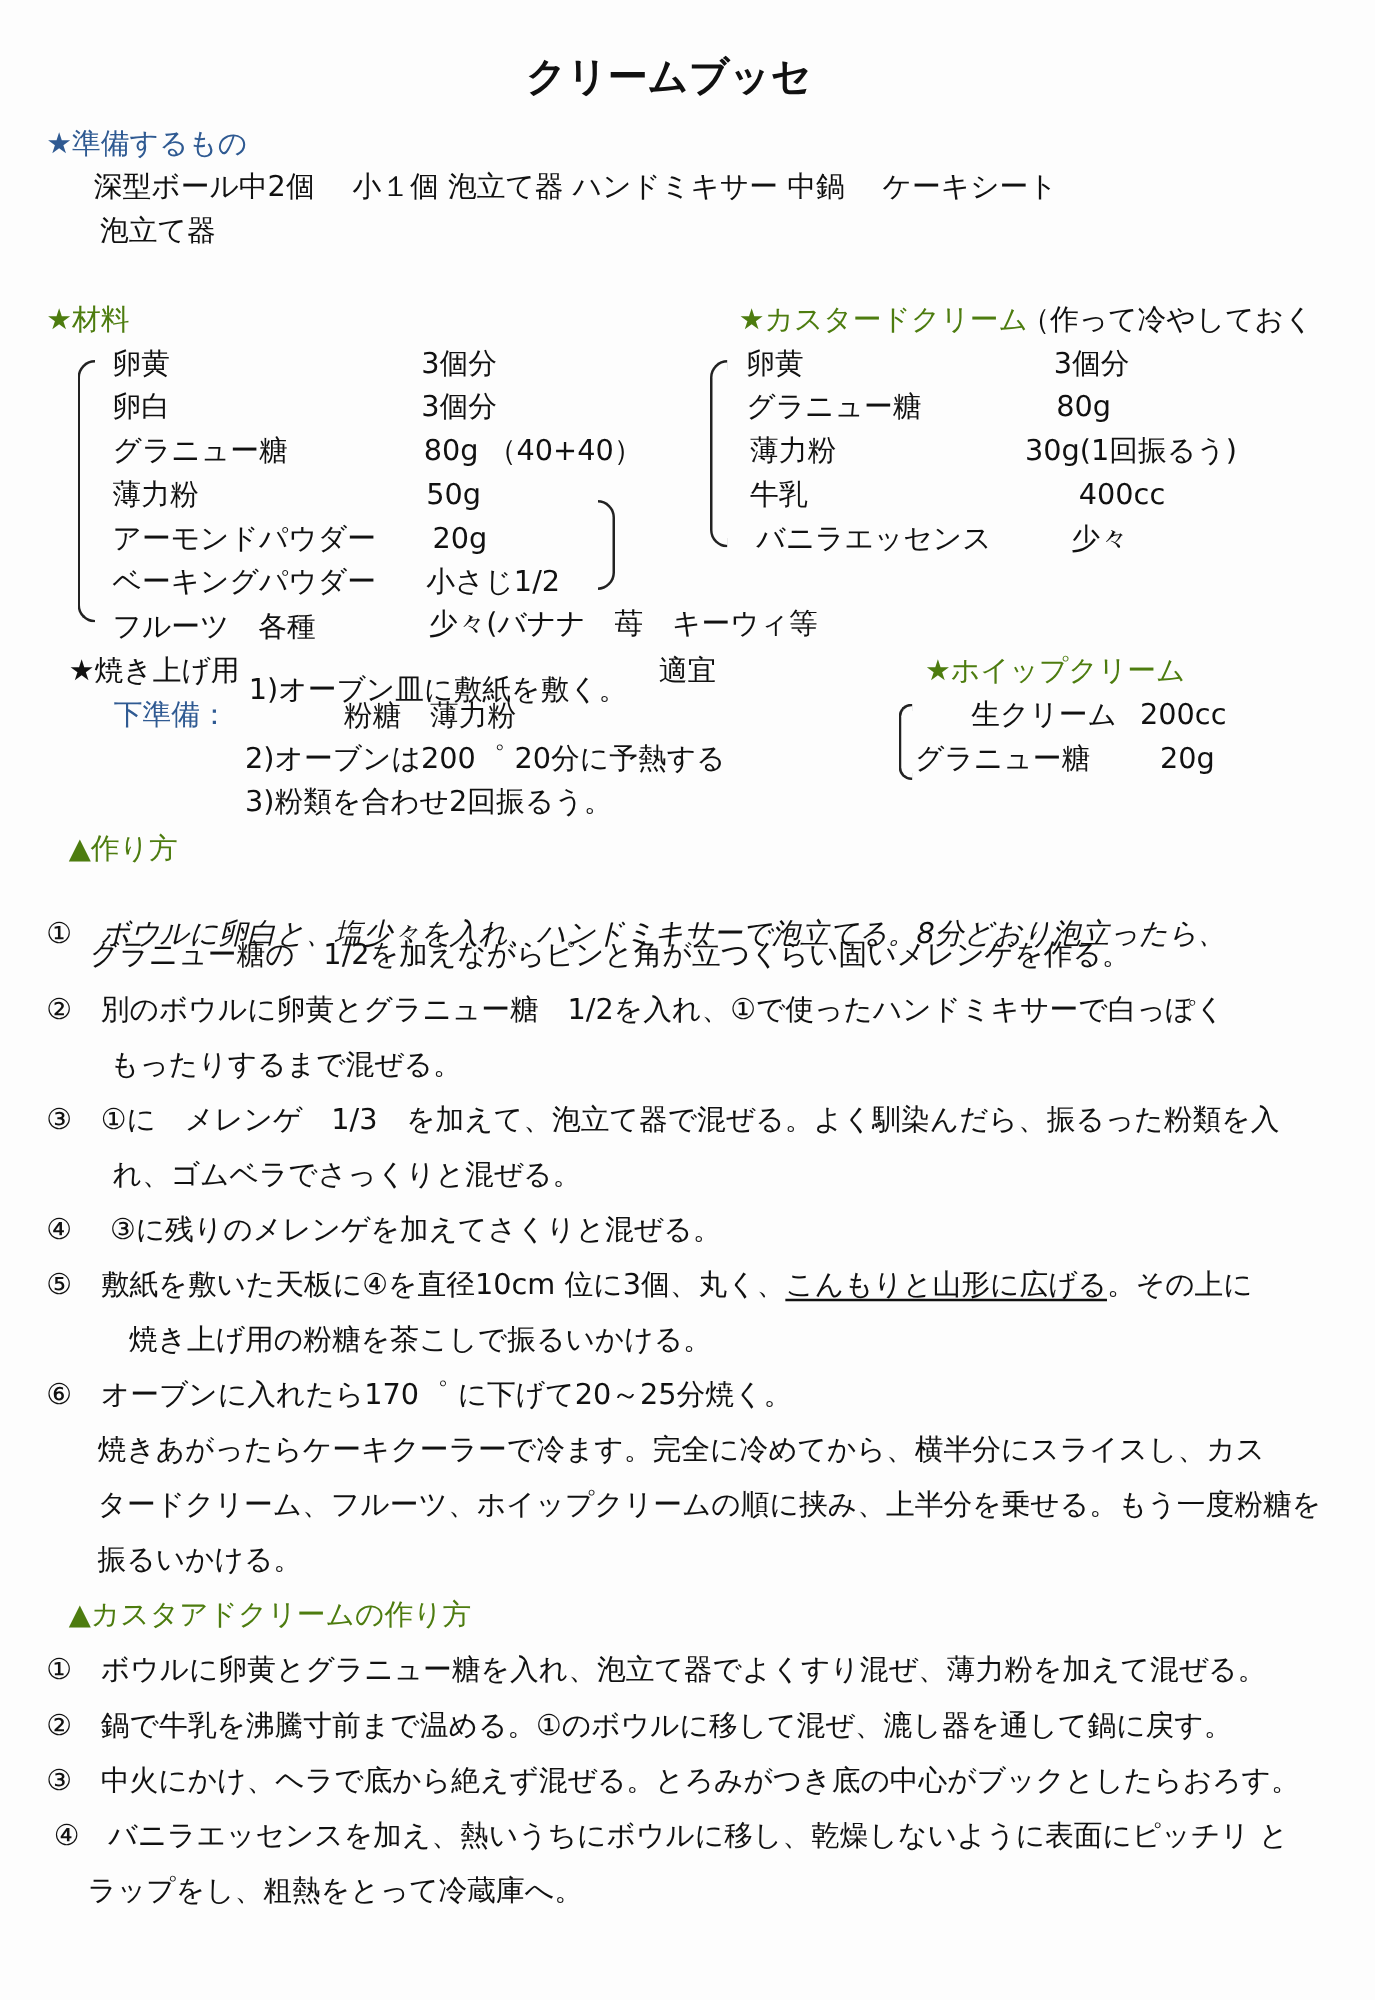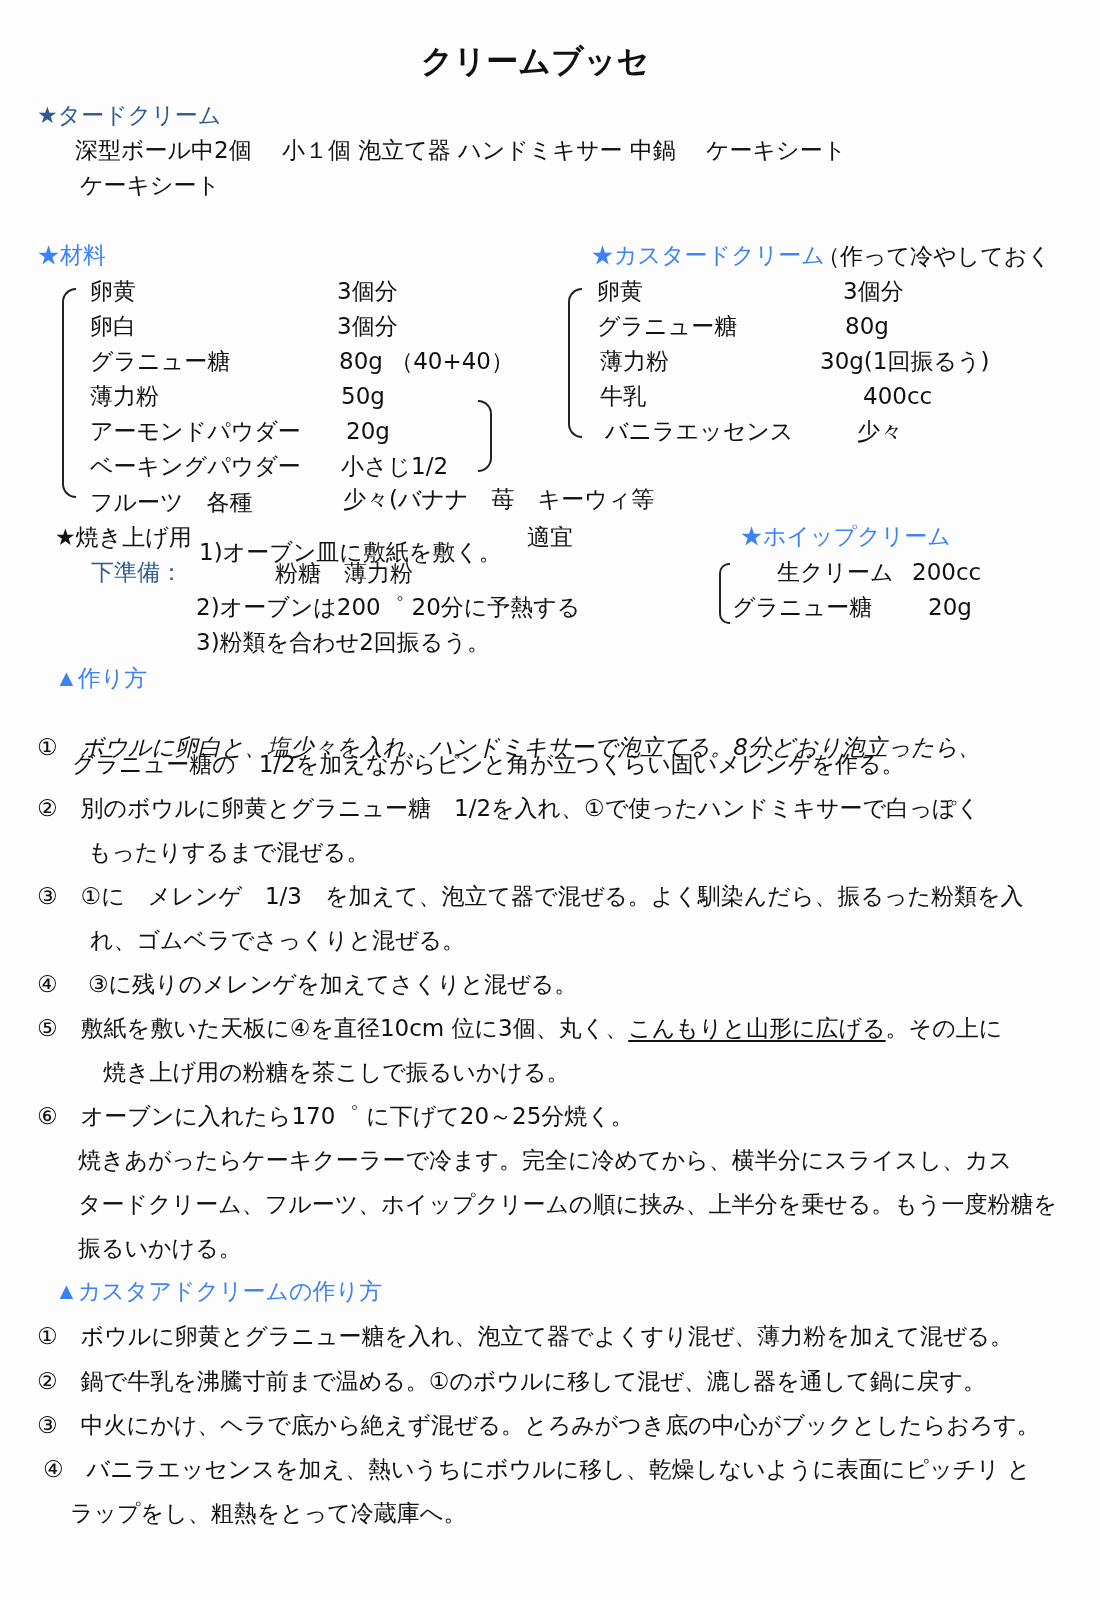--- a/index.html
+++ b/index.html
@@ -1,35 +1,35 @@
 <!DOCTYPE html>
 <html><head>
 <meta charset="utf-8">
 <style>
   html, body { margin:0; padding:0; background:#fdfdfd; }
   body { width:1100px; height:1600px; position:relative; overflow:hidden;
          font-family:"DejaVu Sans", "Liberation Sans", sans-serif; color:#111; }
   .abs { position:absolute; white-space:nowrap; font-size:23px; line-height:30px; }
   .title { font-size:32px; font-weight:bold; left:0; width:1070px; text-align:center; top:40px; line-height:42px; }
   .blue { color:#2f5a92; }
-  .red { color:#3b82f6;font-family:Liberation Serif, serif; }
+  .red { color:#4d7c0f; }
   .u { text-decoration:underline; text-underline-offset:4px; }
   .brace { position:absolute; border:2px solid #222; }
   .brace.left { border-right:none; border-radius:14px 0 0 14px; }
   .brace.right { border-left:none; border-radius:0 14px 14px 0; }
   .brace.left2 { border-right:none; border-radius:10px 0 0 10px; }
 </style>
 </head>
 <body>
 
 <div class="abs title">クリームブッセ</div>
 
-<div class="abs blue" style="left:37px;top:100px;">★タードクリーム</div>
+<div class="abs blue" style="left:37px;top:100px;">★準備するもの</div>
 <div class="abs" style="left:75px;top:135px;">深型ボール中2個　 小１個 泡立て器 ハンドミキサー 中鍋　 ケーキシート</div>
-<div class="abs" style="left:80px;top:170px;">ケーキシート</div>
+<div class="abs" style="left:80px;top:170px;">泡立て器</div>
 
 <div class="abs red" style="left:37px;top:241px;">★材料</div>
 <div class="brace left" style="left:62px;top:288px;width:12px;height:206px;"></div>
 <div class="brace right" style="left:478px;top:400px;width:12px;height:68px;"></div>
 
 <div class="abs" style="left:90px;top:276px;">卵黄</div>
 <div class="abs" style="left:337px;top:276px;">3個分</div>
 <div class="abs" style="left:90px;top:311px;">卵白</div>
 <div class="abs" style="left:337px;top:311px;">3個分</div>
 <div class="abs" style="left:90px;top:346px;">グラニュー糖</div>

